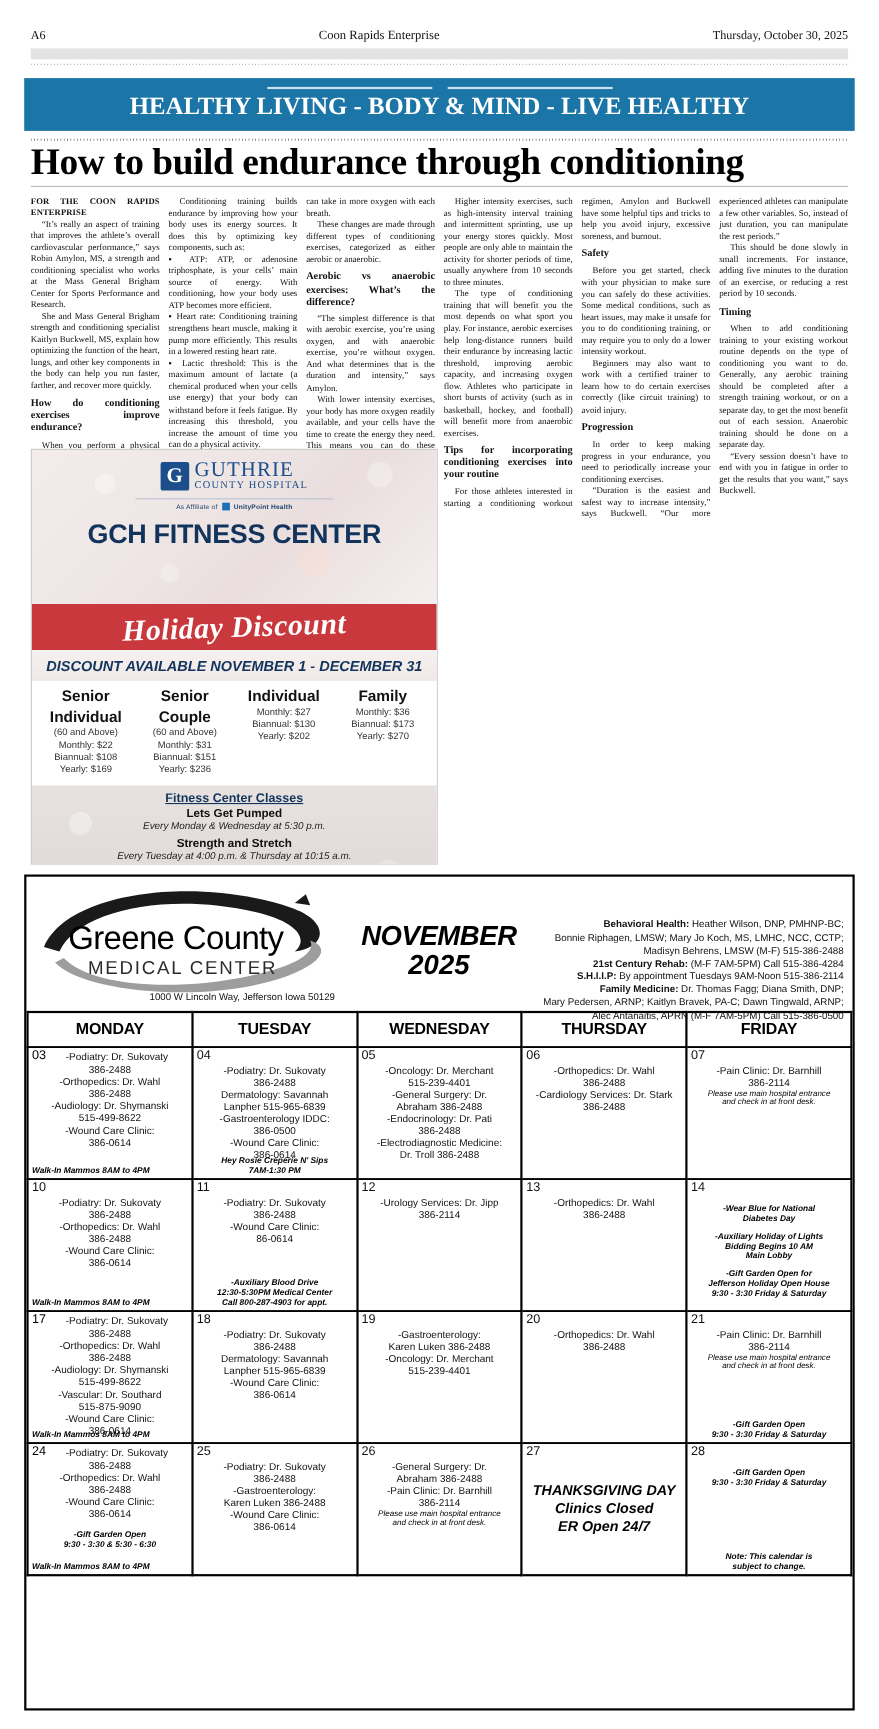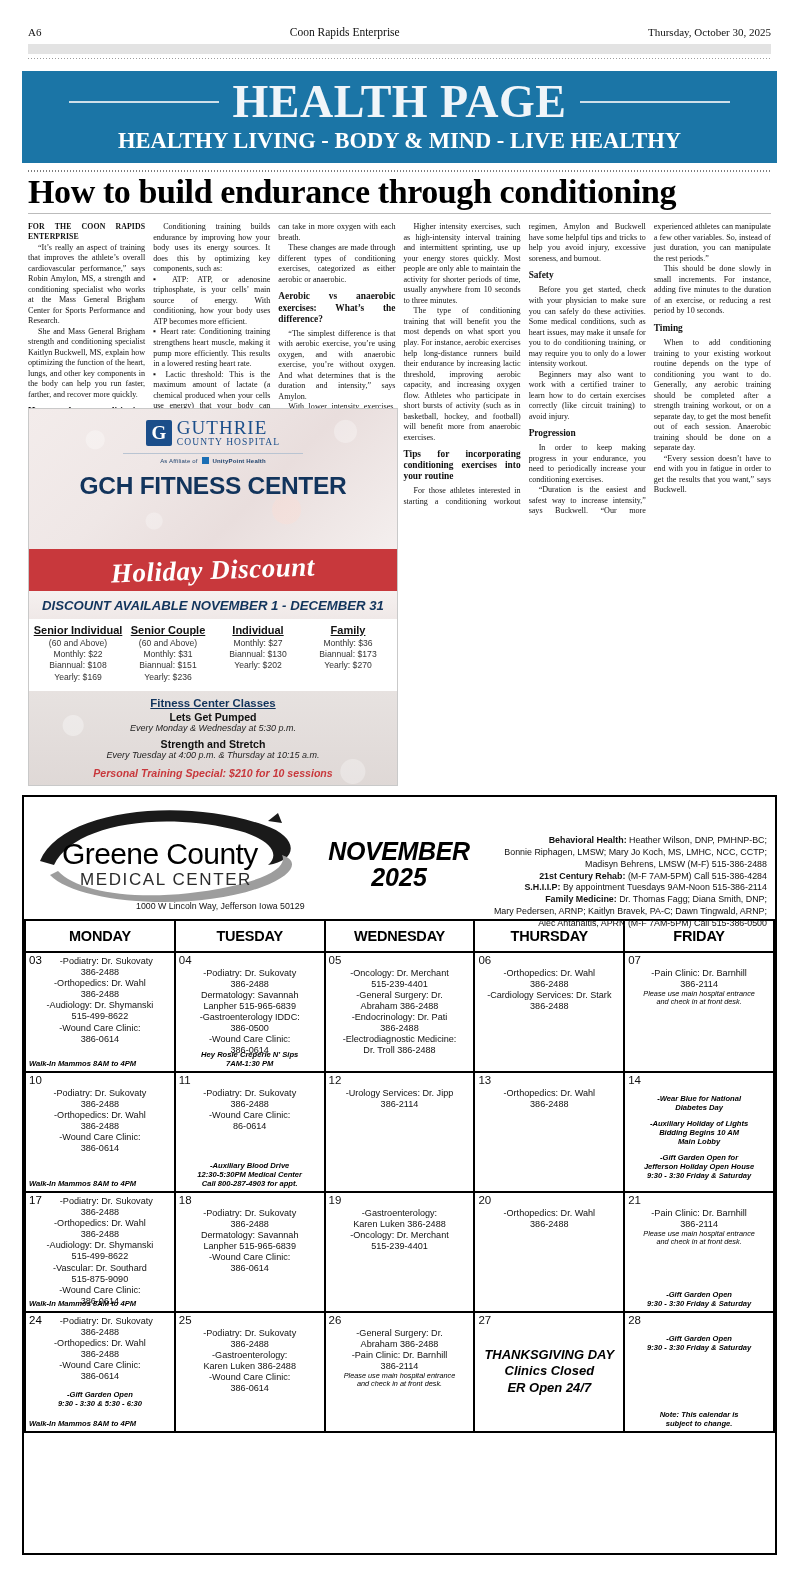--- a/index.html
+++ b/index.html
@@ -125,21 +125,21 @@
     color:#fff;font-family:"Liberation Serif", serif;font-style:italic;font-weight:bold;
     font-size:27px; letter-spacing:0.5px; transform: rotate(-2deg);
   }
   .gch-disc {
     text-align:center;font-family:"Liberation Sans", sans-serif;font-weight:bold;font-style:italic;
     font-size:13.2px;color:#12345c;padding:7px 0 6px 0;
     background:linear-gradient(180deg,#f6f1f0,#efe8e7);
   }
   .gch-tiers { display:flex; background:#fff; padding:4px 4px 8px 4px; }
   .tier { flex:1; text-align:center; font-size:8.6px; color:#333; line-height:1.33; font-family:"Liberation Sans", sans-serif;}
-  .tier .t-h { font-weight:bold; text-decoration:underline; color:#111; font-size:11px;}
+  .tier .t-h { font-weight:bold; color:#111; font-size:14px;}
   .gch-classes {
     background:
       radial-gradient(circle at 12% 30%, rgba(255,255,255,.35) 0 10px, rgba(255,255,255,0) 11px),
       radial-gradient(circle at 88% 70%, rgba(255,255,255,.30) 0 12px, rgba(255,255,255,0) 13px),
       linear-gradient(180deg,#e7e2e0,#ddd6d4);
     padding:6px 6px 6px 6px; text-align:center; font-family:"Liberation Sans", sans-serif;
   }
   .cl-h { font-weight:bold;text-decoration:underline;font-size:11.4px;color:#12345c; }
   .cl-n { font-weight:bold;font-size:10.6px;color:#111;margin-top:2px; }
   .cl-t { font-style:italic;font-size:9px;color:#222;margin-top:0px; }
@@ -204,21 +204,20 @@
     <span class="pub">Coon Rapids Enterprise</span>
     <span class="date">Thursday, October 30, 2025</span>
   </div>
   <div class="grey-rule"></div>
   <div class="dot-rule"></div>
 
   <div class="banner-wrap">
     <div class="banner">
       <div class="line1">
         <span class="rule"></span>
-        <h1>HEALTH PAGE</h1>
         <span class="rule"></span>
       </div>
       <h2>HEALTHY LIVING - BODY &amp; MIND - LIVE HEALTHY</h2>
     </div>
   </div>
 
   <div class="hl-rule"></div>
   <div class="headline">How to build endurance through conditioning</div>
   <div class="headline-under"></div>
 

